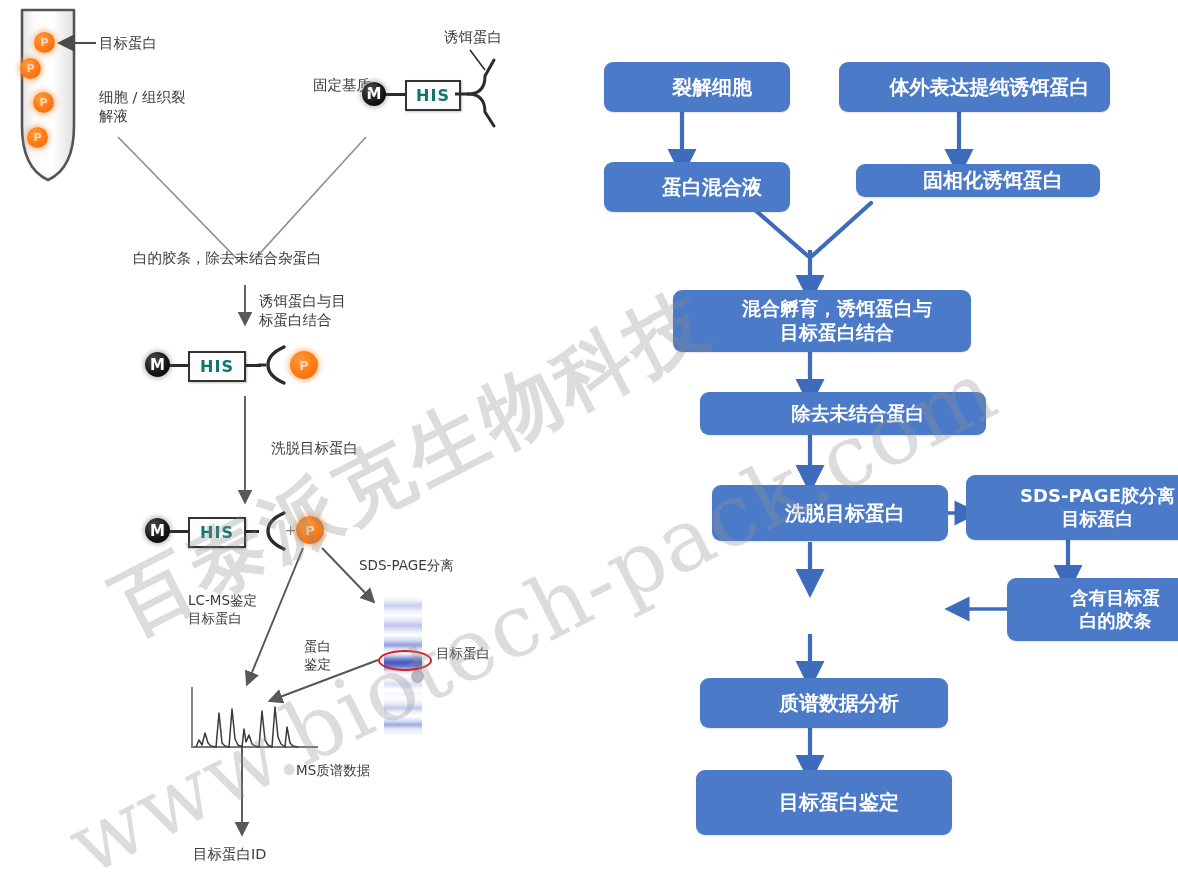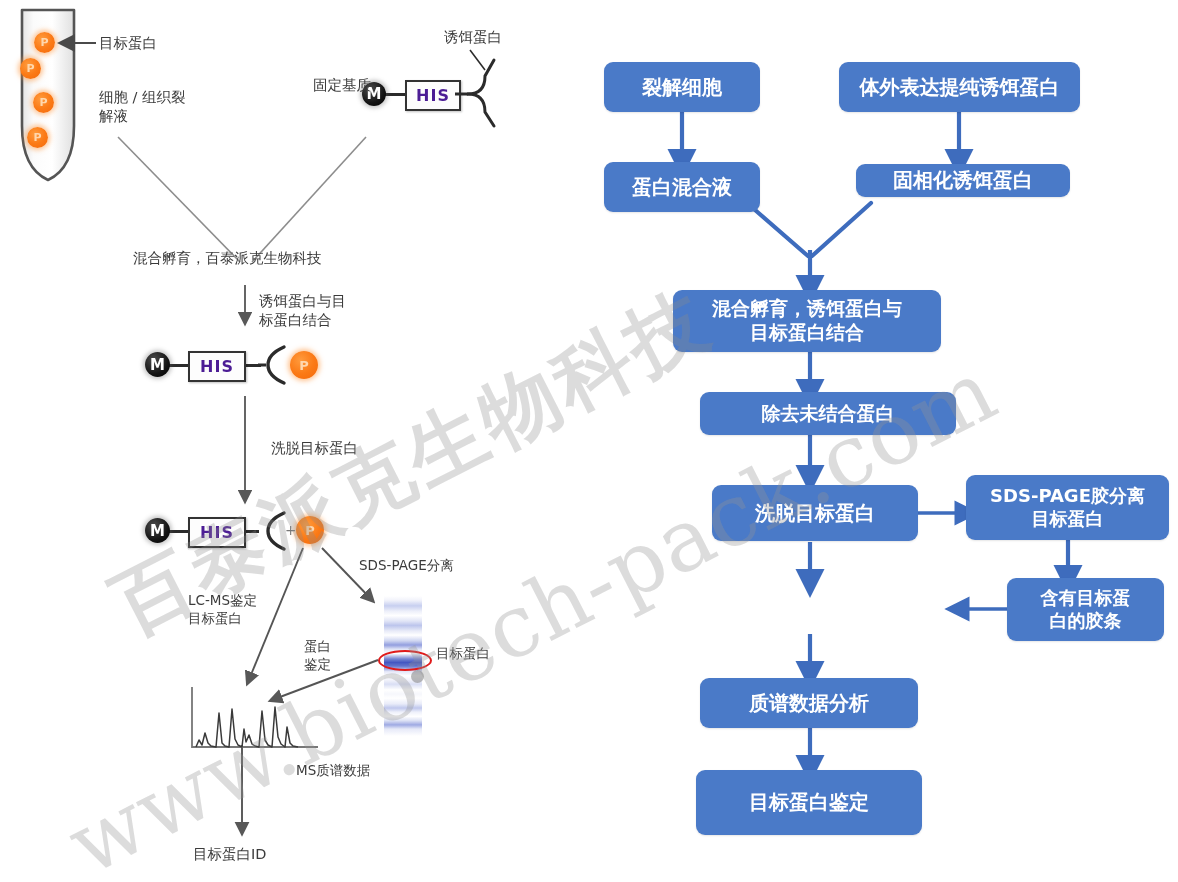--- a/index.html
+++ b/index.html
@@ -84,21 +84,21 @@
     font-weight:700;
     font-size:15px;
     box-shadow:0 0 4px 2px rgba(90,90,90,0.35);
     z-index:6;
   }
   .hisbox{
     position:absolute;
     border:2px solid #333;
     background:#fdfdfd;
     display:flex;align-items:center;justify-content:center;
-    color:#4c1d95;
+    color:#0f766e;
     font-weight:700;
     font-size:16px;
     letter-spacing:1px;
     box-shadow:1px 1px 2px rgba(0,0,0,0.25);
     z-index:6;
     font-family:"DejaVu Sans","Liberation Sans",sans-serif;
   }
   .link{
     position:absolute;
     background:#2b2b2b;
@@ -111,20 +111,21 @@
     background:#4a7ac8;
     border-radius:9px;
     color:#ffffff;
     font-weight:700;
     display:flex;align-items:center;justify-content:center;
     text-align:center;
     line-height:1.24;
     box-shadow:0 1px 2px rgba(0,0,0,0.10);
     z-index:14;
     font-family:"DejaVu Sans","Liberation Sans",sans-serif;
+    padding-left:30px;
   }
   .fbox span{display:block;white-space:pre-line;}
   
   #gel{
     position:absolute;
     left:384px; top:596px;
     width:38px; height:140px;
     z-index:8;
     background:linear-gradient(to bottom,
       #ffffff 0%,
@@ -234,21 +235,21 @@
   <svg class="overlay" style="left:455px;top:56px;width:56px;height:74px;" viewBox="0 0 56 74">
     <path d="M0,38 L13,38" stroke="#2b2b2b" stroke-width="3" fill="none"></path>
     <path d="M13,38 Q30,38 30,20 L39,4" stroke="#2b2b2b" stroke-width="3" fill="none" stroke-linecap="round"></path>
     <path d="M13,38 Q30,38 30,56 L39,70" stroke="#2b2b2b" stroke-width="3" fill="none" stroke-linecap="round"></path>
   </svg>
 
   <svg class="overlay" viewBox="0 0 1178 882">
     <path d="M470,50 L485,70" stroke="#2b2b2b" stroke-width="1.6" fill="none"></path>
   </svg>
 
-  <div class="lbl" style="left:133px;top:249px;">混合孵育，百泰派克生物科技</div>
+  <div class="lbl" style="left:133px;top:249px;">白的胶条，除去未结合杂蛋白</div>
 
   <svg class="overlay" viewBox="0 0 1178 882">
     <line x1="245" y1="285" x2="245" y2="322" stroke="#555" stroke-width="1.8" marker-end="url(#arrGray2)"></line>
   </svg>
   <div class="lbl" style="left:259px;top:292px;">诱饵蛋白与目
 标蛋白结合</div>
 
   <div class="link" style="left:166px;top:364px;width:24px;"></div>
   <div class="mbead" style="left:145px;top:352px;width:25px;height:25px;">M</div>
   <div class="hisbox" style="left:188px;top:351px;width:54px;height:27px;">HIS</div>

